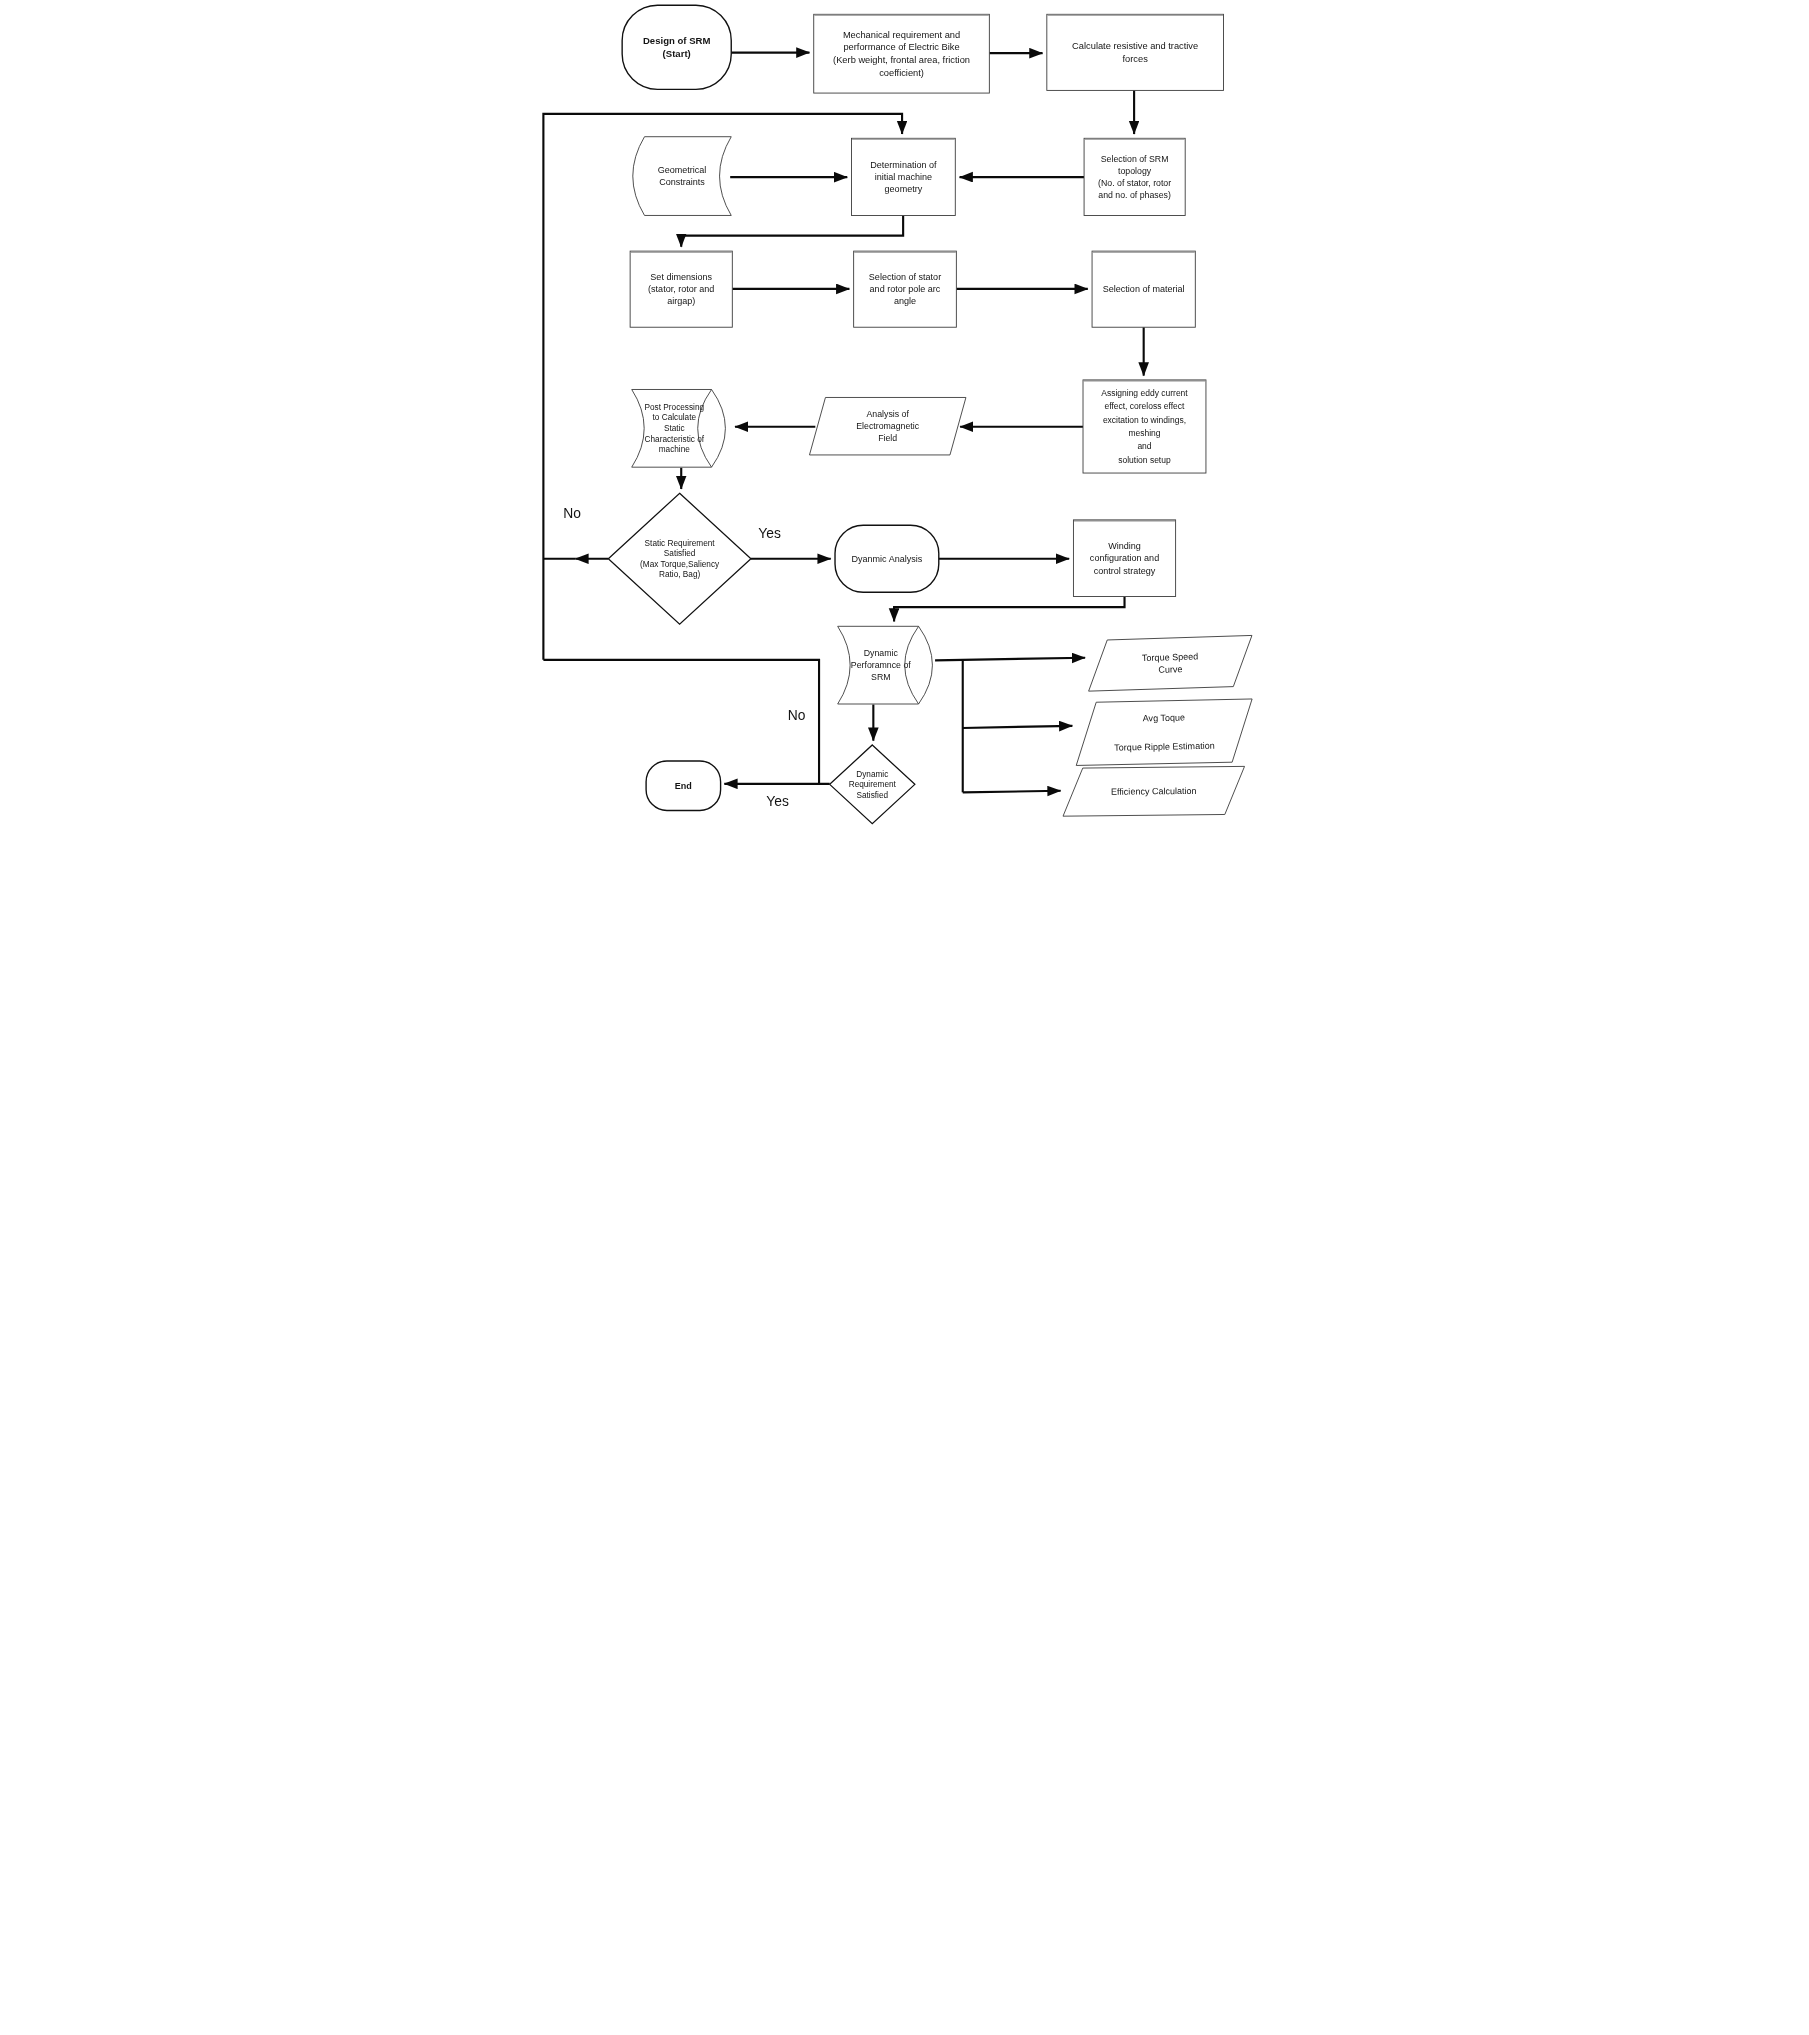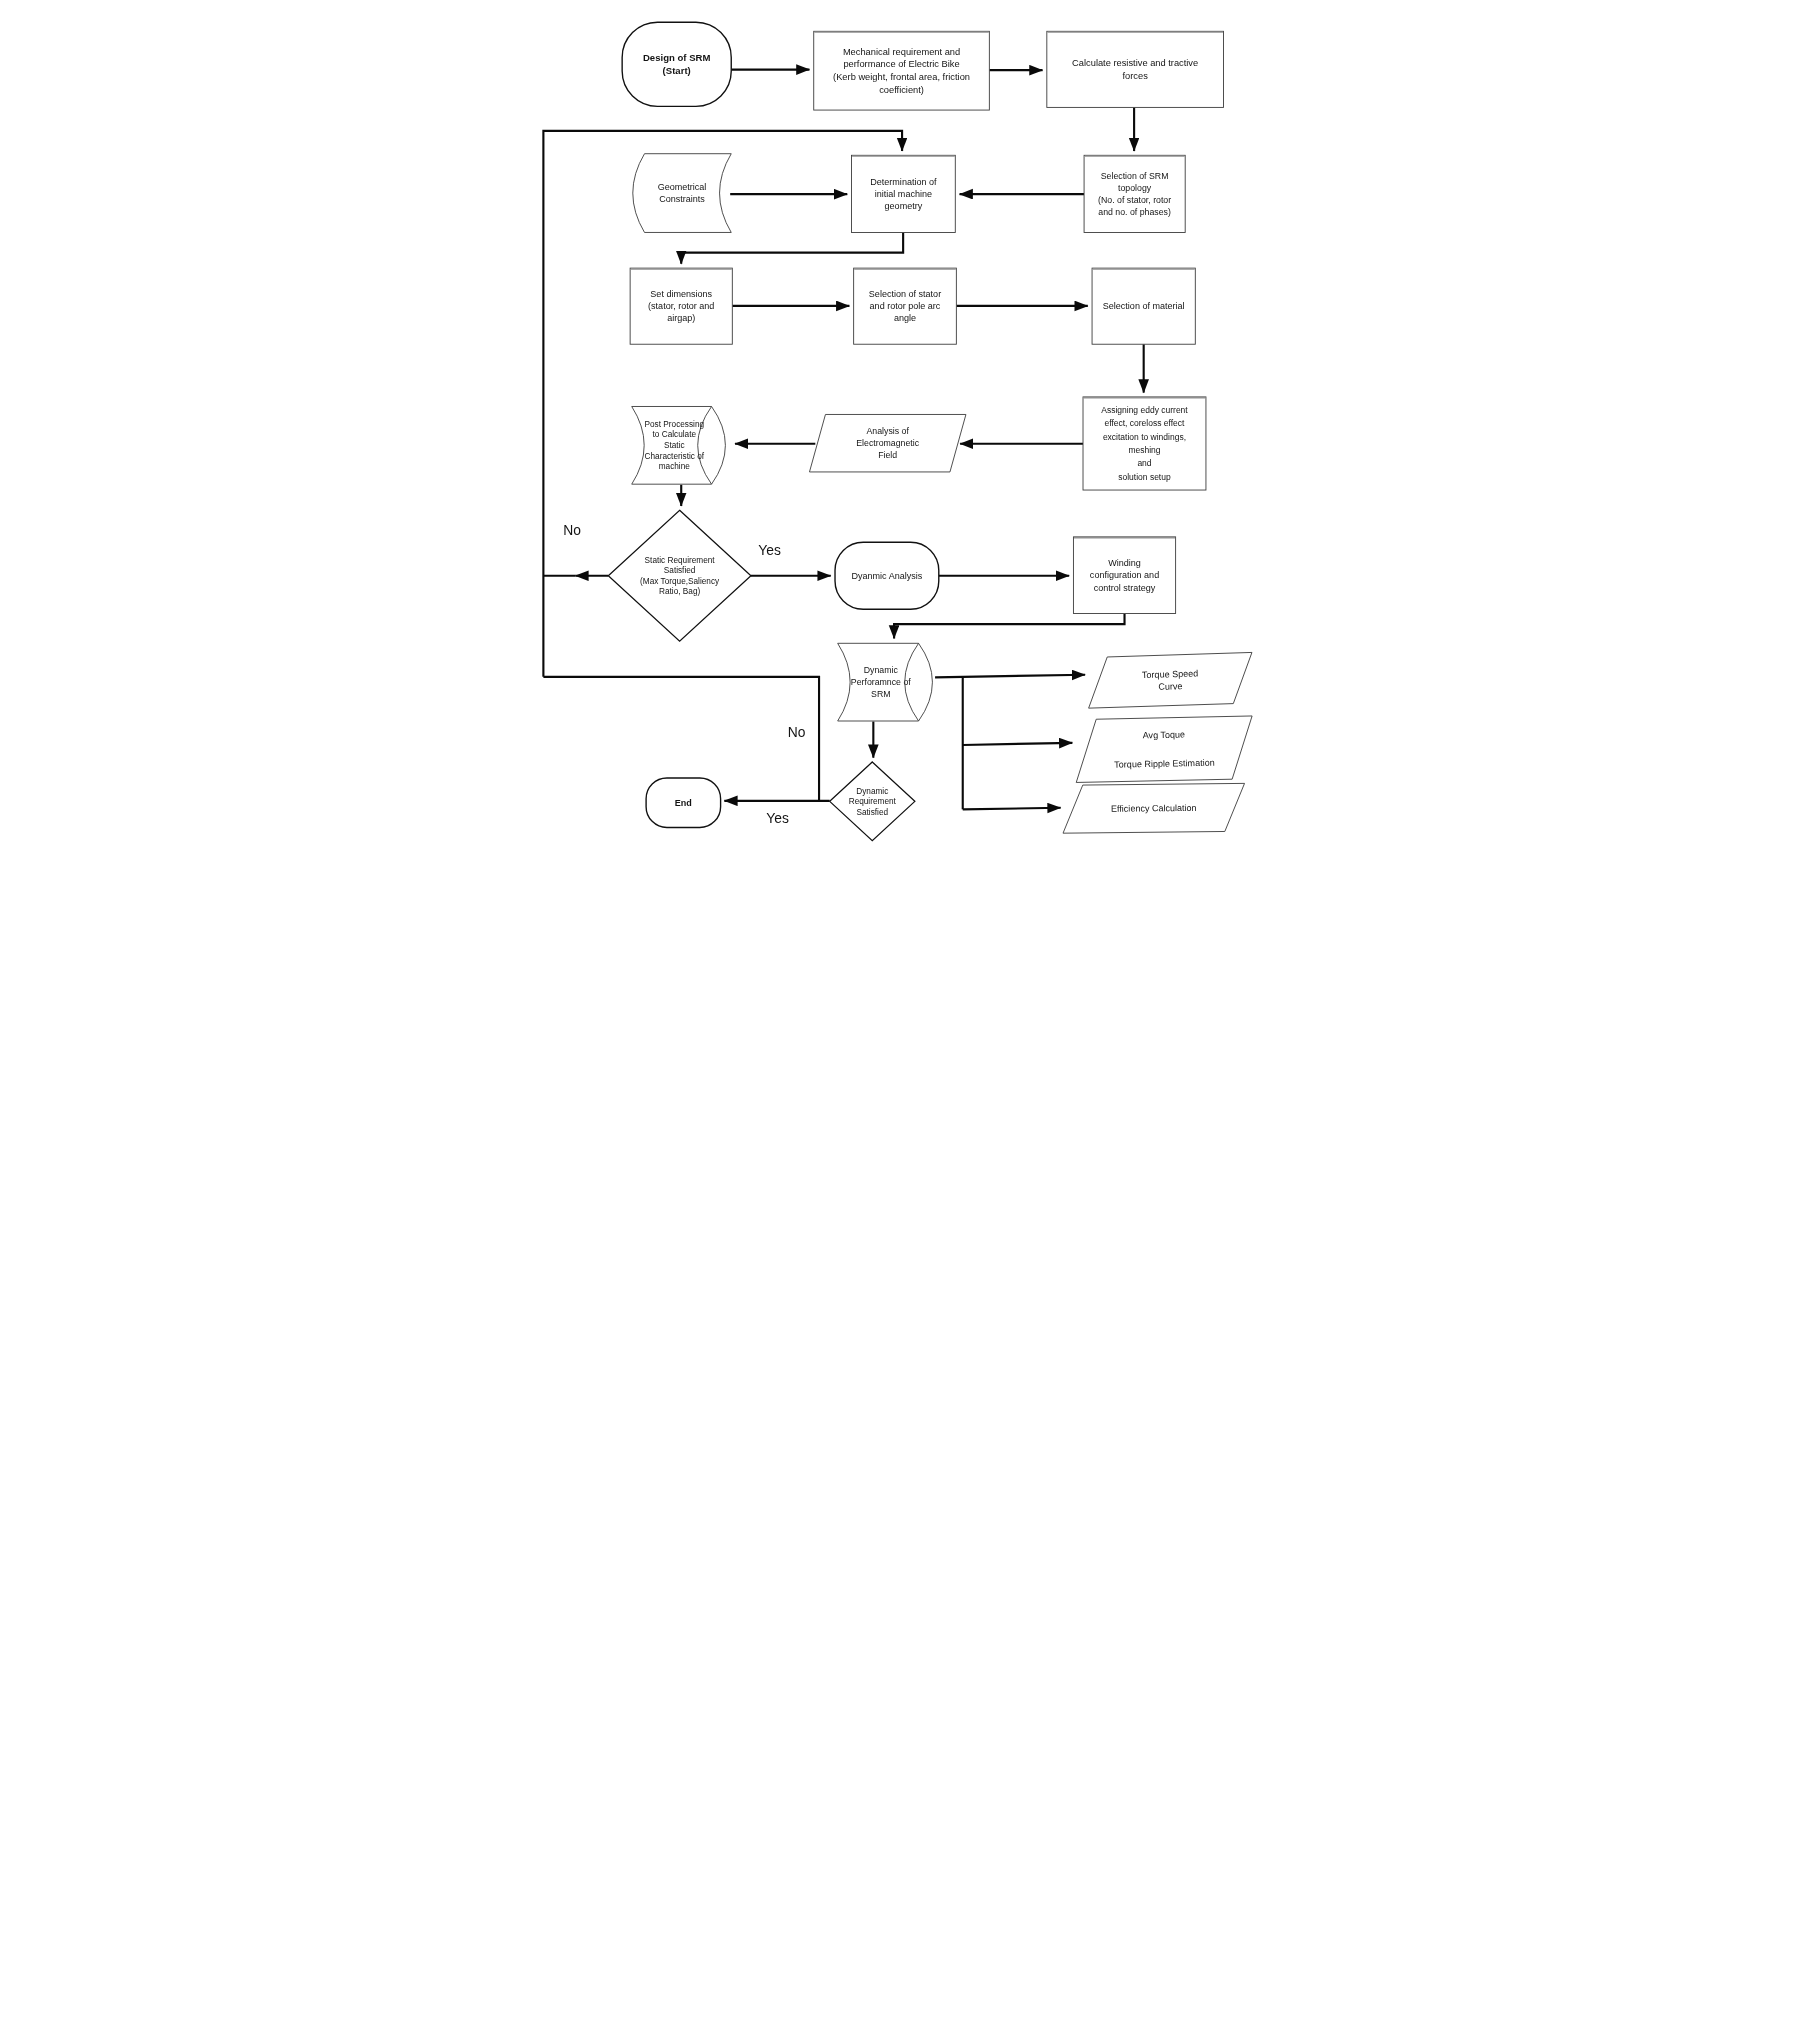--- a/index.html
+++ b/index.html
@@ -1,16 +1,16 @@
 <!DOCTYPE html>
 <html style="font-size:8.5px"><head>
 <meta charset="utf-8">
 <style>
   html,body{margin:0;padding:0;background:#ffffff;}
-  .stage{width:100%;max-width:736px;margin:18px auto;background:#ffffff;}
+  .stage{width:100%;max-width:736px;margin:1px auto;background:#ffffff;}
   svg{display:block;width:100%;height:auto;background:#ffffff;
       font-family:"Liberation Sans", sans-serif;}
   text{fill:#141414;}
 </style>
 </head>
 <body>
 
 <div class="stage">
   <svg id="fc" viewBox="0 0 1383 1556" xmlns="http://www.w3.org/2000/svg" role="img">
     <defs>

